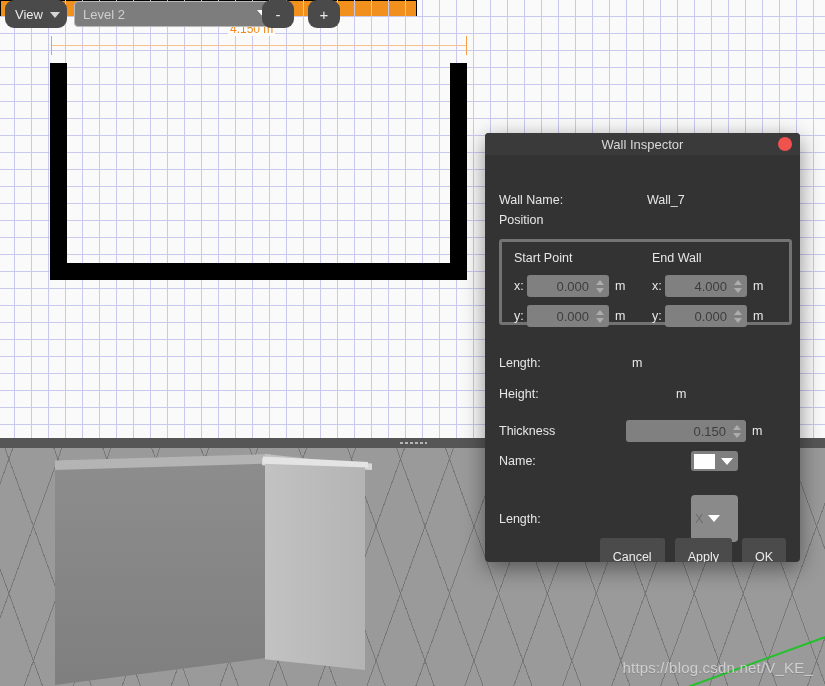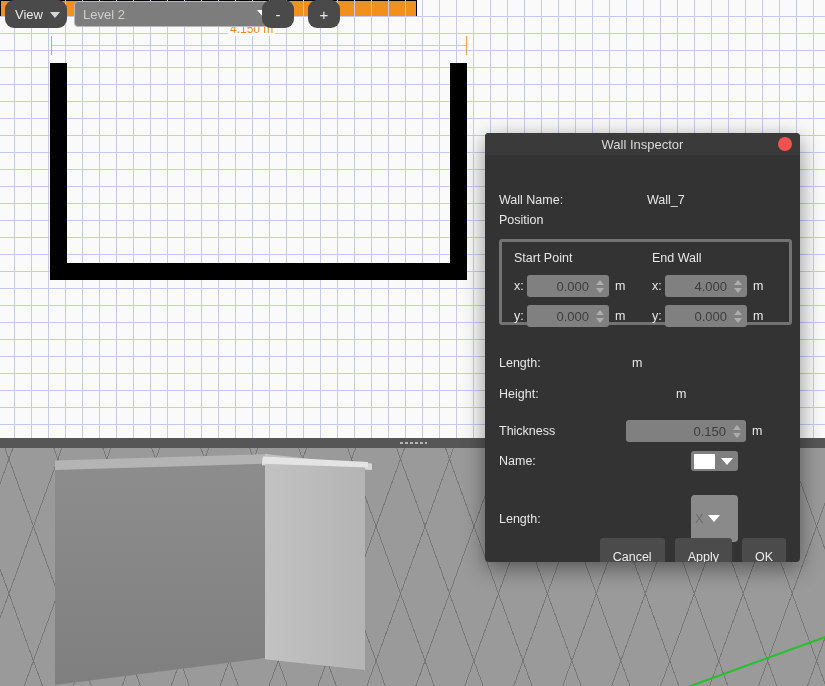--- a/index.html
+++ b/index.html
@@ -285,20 +285,21 @@
 
   <div id="view3d">
     <div id="floor-grid"></div>
     <div id="wall-3d-left"></div>
     <div id="wall-3d-left-cap"></div>
     <div id="wall-3d-back"></div>
     <div id="wall-3d-right"></div>
     <div id="wall-3d-right-cap"></div>
     <div id="axis-green"></div>
 
+    <div id="watermark">https://blog.csdn.net/V_KE_</div>
   </div>
 
   <div id="wall-inspector">
 
     <div id="dialog-titlebar">
       <span id="dialog-title">Wall Inspector</span>
       <div id="dialog-close-button"></div>
     </div>
 
     <div id="dialog-body">

